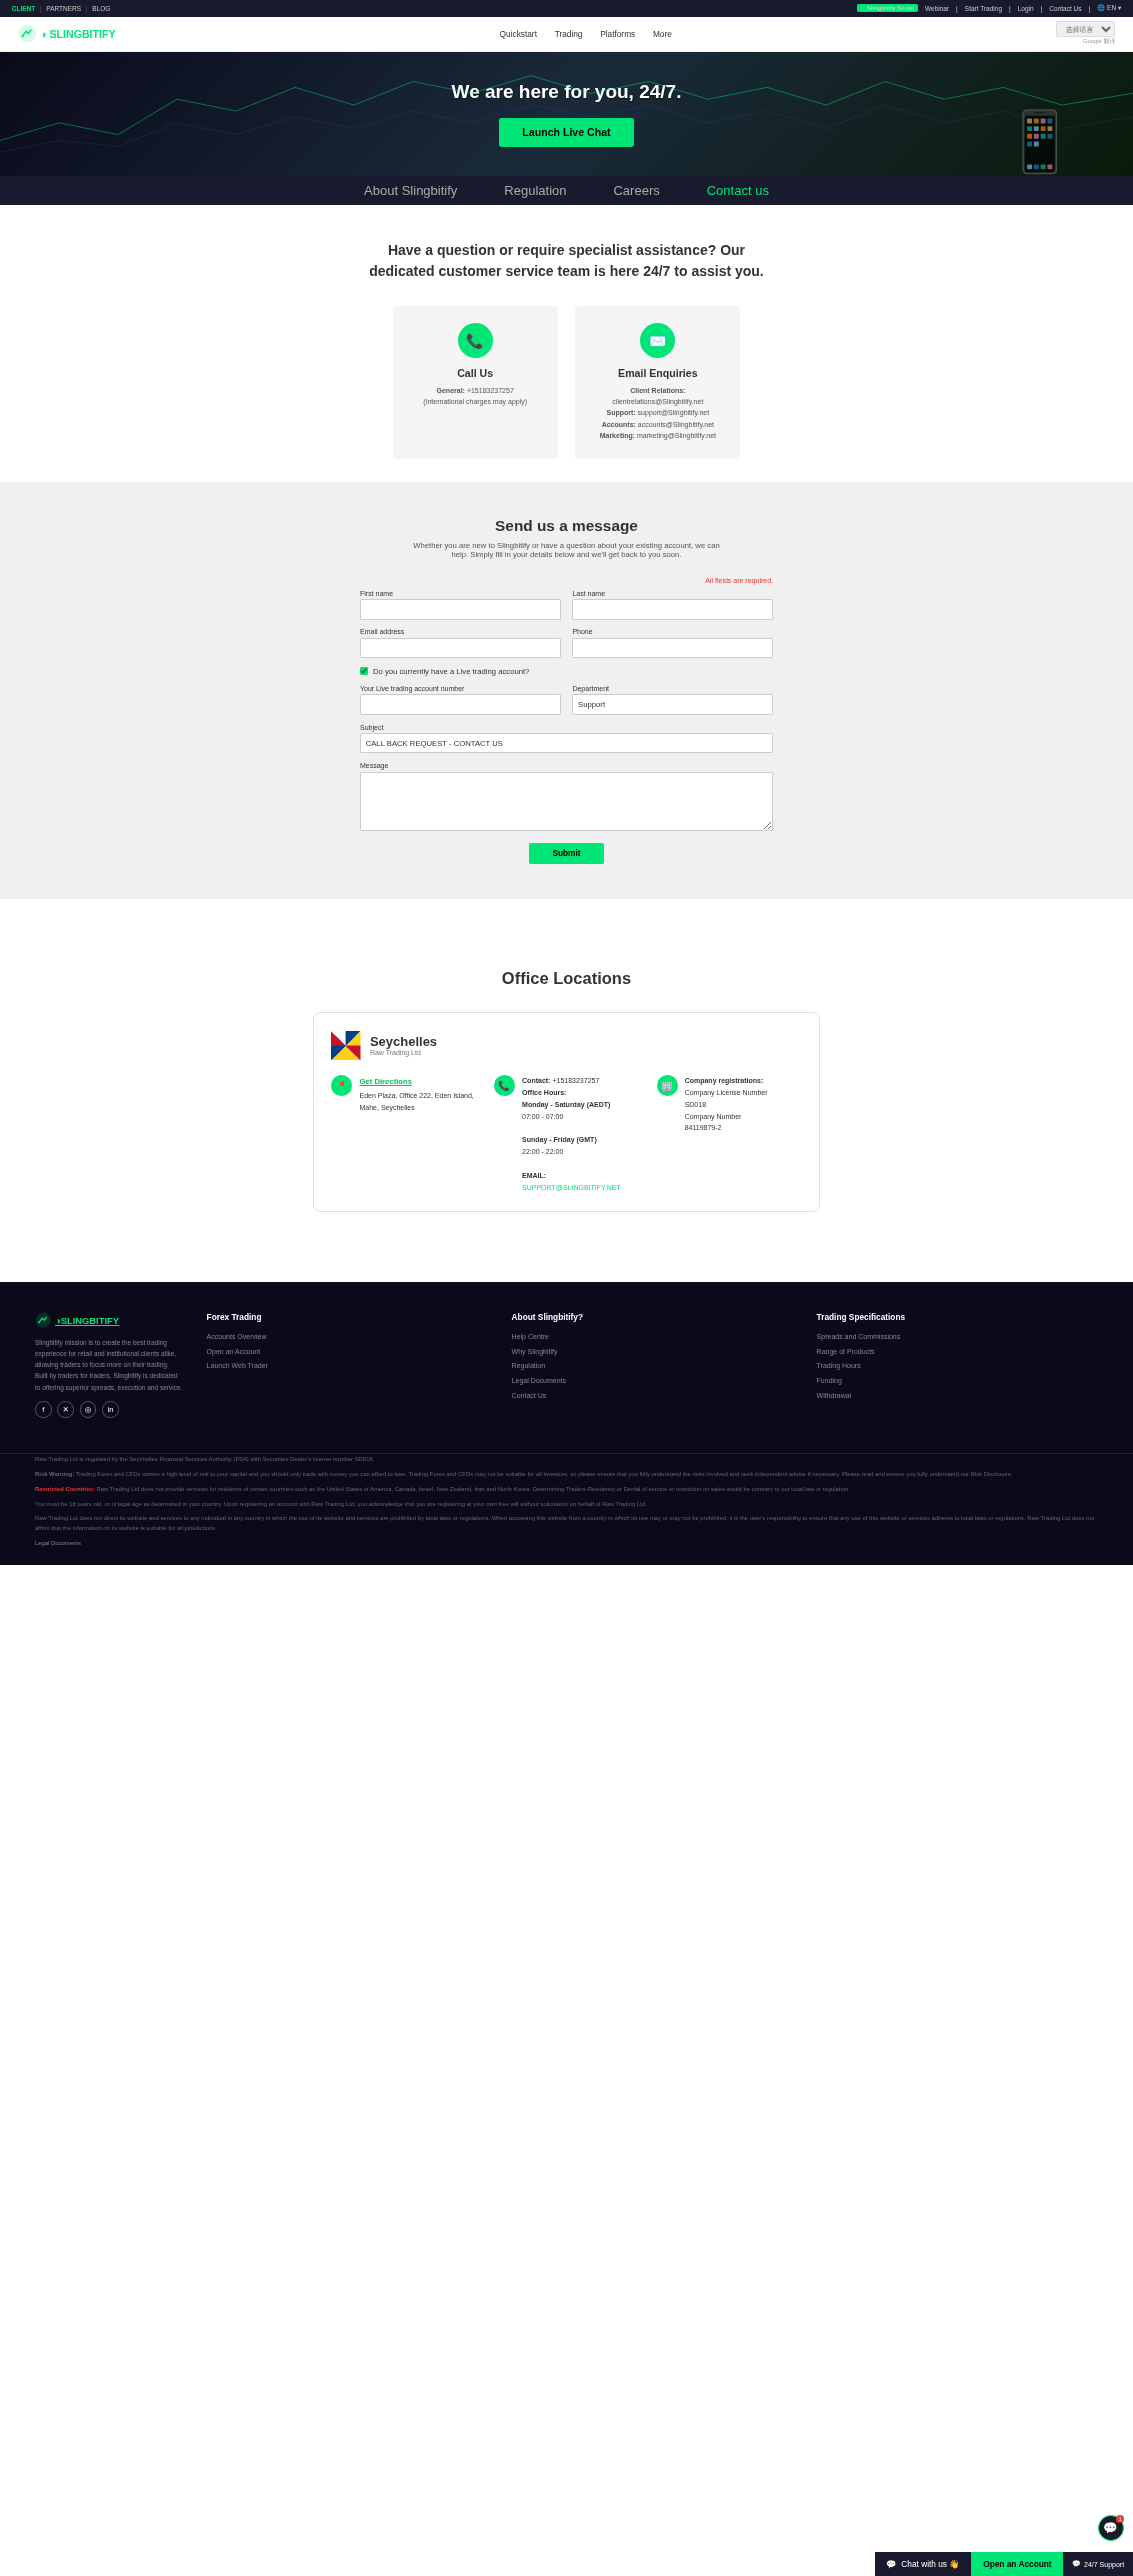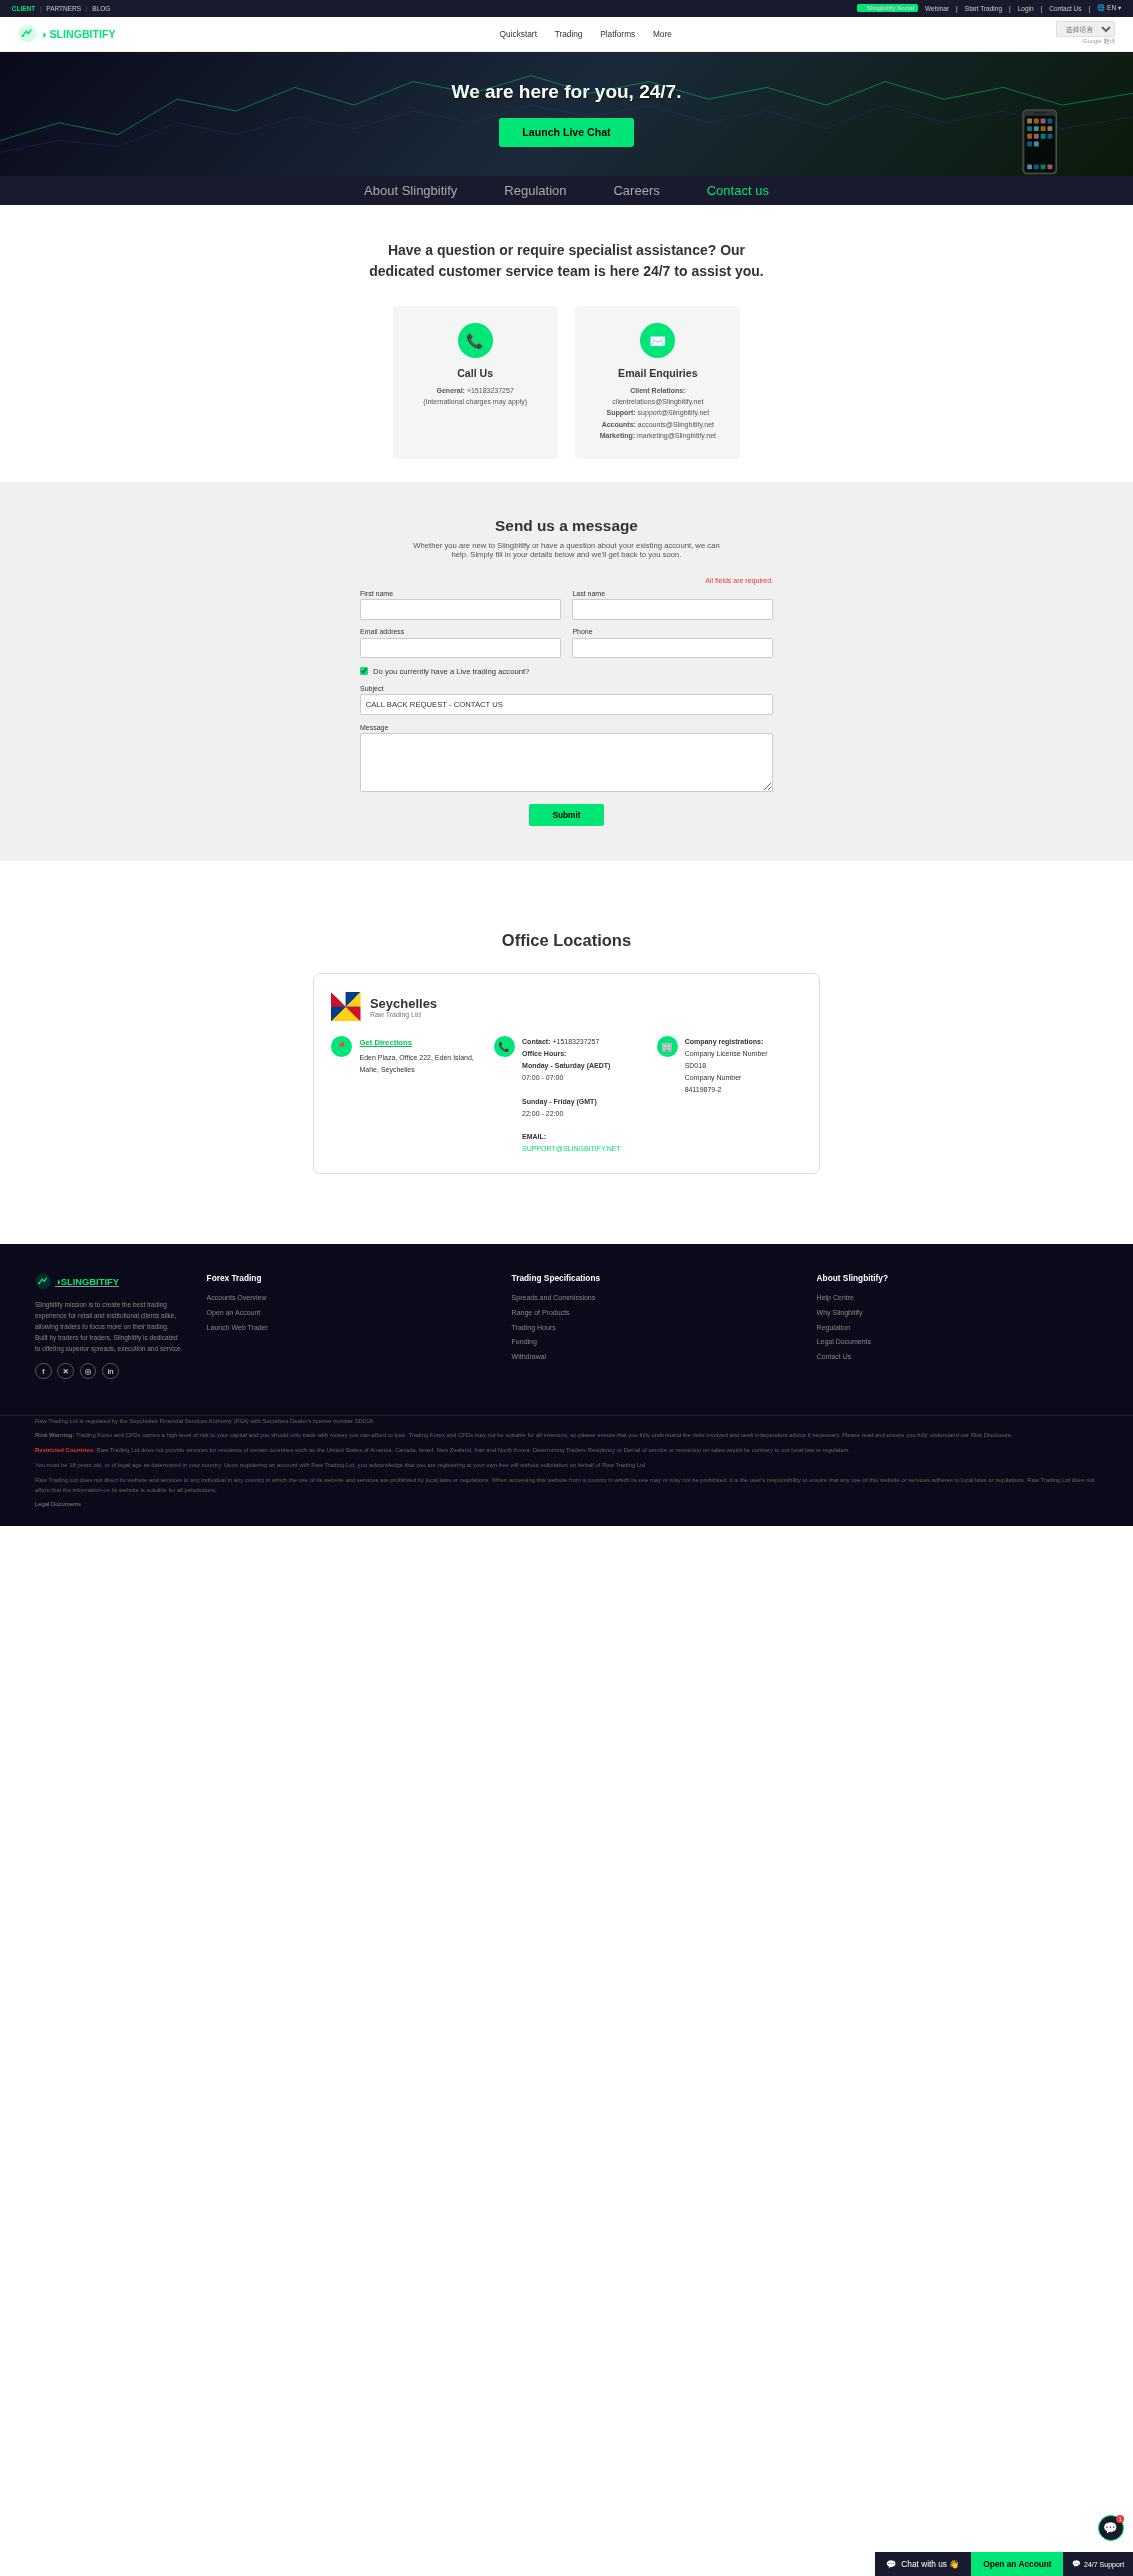--- a/index.html
+++ b/index.html
@@ -468,20 +468,30 @@
         <input type="email" style="">
       </div>
       <div class="form-group">
         <label>Phone</label>
         <input type="tel" style="">
       </div>
     </div>
     <div class="checkbox-row">
       <input type="checkbox" checked="" id="live-account" style="">
       <label for="live-account">Do you currently have a Live trading account?</label>
+    </div>
+    <div class="form-row">
+      <div class="form-group">
+        <label>Your Live trading account number</label>
+        <input type="text" style="">
+      </div>
+      <div class="form-group">
+        <label>Department</label>
+        <input type="text" value="Support" style="">
+      </div>
     </div>
     <div class="form-group" style="margin-bottom:8.9px">
       <label>Subject</label>
       <input type="text" value="CALL BACK REQUEST - CONTACT US" style="">
     </div>
     <div class="form-group" style="margin-bottom:8.9px">
       <label>Message</label>
       <textarea style=""></textarea>
     </div>
     <button class="submit-btn">Submit</button>
@@ -579,38 +589,38 @@
     <div class="footer-col">
       <h4>Forex Trading</h4>
       <ul>
         <li><a>Accounts Overview</a></li>
         <li><a>Open an Account</a></li>
         <li><a>Launch Web Trader</a></li>
       </ul>
     </div>
 
     <div class="footer-col">
+      <h4>About Slingbitify?</h4>
+      <ul>
+        <li><a>Help Centre</a></li>
+        <li><a>Why Slingbitify</a></li>
+        <li><a>Regulation</a></li>
+        <li><a>Legal Documents</a></li>
+        <li><a>Contact Us</a></li>
+      </ul>
+    </div>
+
+    <div class="footer-col">
       <h4>Trading Specifications</h4>
       <ul>
         <li><a>Spreads and Commissions</a></li>
         <li><a>Range of Products</a></li>
         <li><a>Trading Hours</a></li>
         <li><a>Funding</a></li>
         <li><a>Withdrawal</a></li>
-      </ul>
-    </div>
-
-    <div class="footer-col">
-      <h4>About Slingbitify?</h4>
-      <ul>
-        <li><a>Help Centre</a></li>
-        <li><a>Why Slingbitify</a></li>
-        <li><a>Regulation</a></li>
-        <li><a>Legal Documents</a></li>
-        <li><a>Contact Us</a></li>
       </ul>
     </div>
   </div>
 </div>
 
 <div class="footer-legal">
   <p>Raw Trading Ltd is regulated by the Seychelles Financial Services Authority (FSA) with Securities Dealer's license number SD018.</p>
   <p>
     <span class="bold-text">Risk Warning:</span>
     <span>Trading Forex and CFDs carries a high level of risk to your capital and you should only trade with money you can afford to lose. Trading Forex and CFDs may not be suitable for all investors, so please ensure that you fully understand the risks involved and seek independent advice if necessary. Please read and ensure you fully understand our Risk Disclosure.</span>

